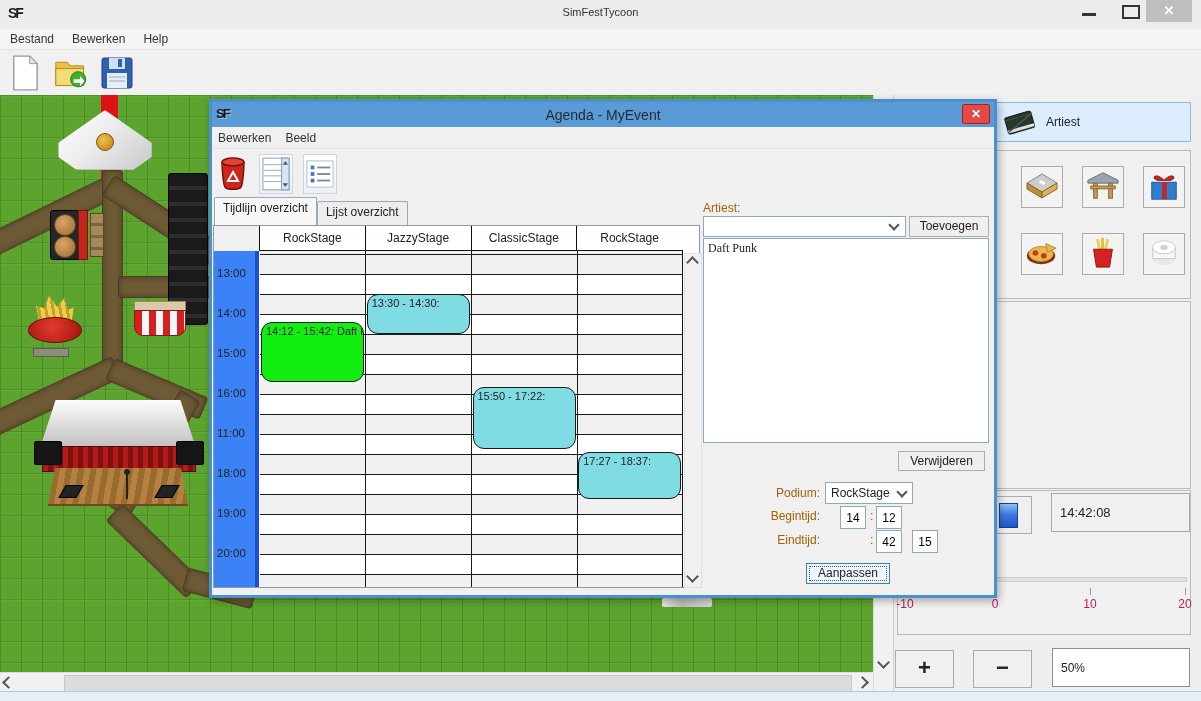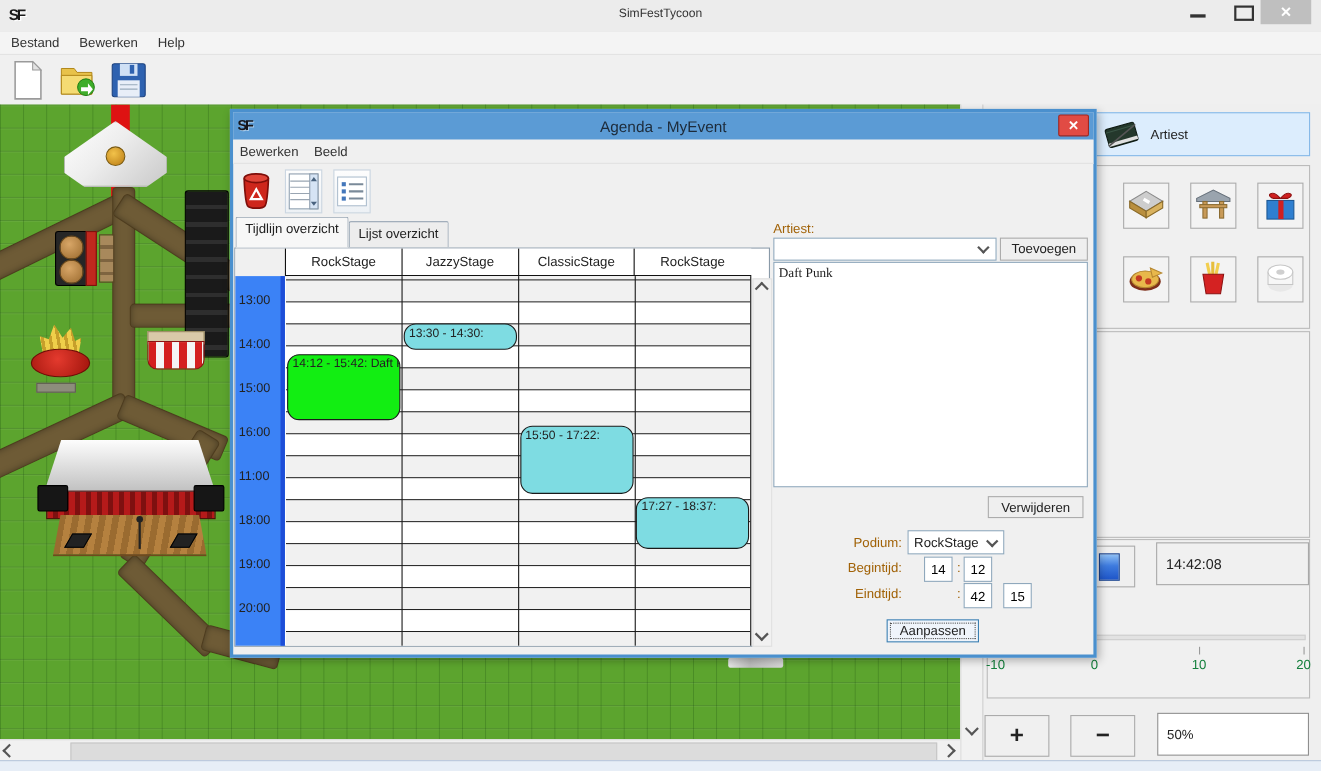--- a/index.html
+++ b/index.html
@@ -59,21 +59,21 @@
   .agenda-btn{position:absolute;left:993px;top:102px;width:196px;height:38px;background:#DCEDFD;border:1px solid #86B9E8;display:flex;align-items:center;}
   .agenda-btn .label{margin-left:52px;font-size:12px;color:#222;}
   .agenda-book{position:absolute;left:8px;top:4px;}
   .pbox{position:absolute;background:#F0F0F0;border:1px solid #BBB;}
   .item-btn{position:absolute;width:40px;height:40px;background:#F3F3F3;border:1px solid #ABABAB;display:flex;align-items:center;justify-content:center;}
   .play-btn{position:absolute;left:985px;top:496px;width:45px;height:36px;background:#EFEFEF;border:1px solid #ABABAB;display:flex;align-items:center;justify-content:center;}
   .play-sq{width:17px;height:23px;background:linear-gradient(180deg,#8FC0F5 0%,#3E7BDE 45%,#1E55C8 100%);border:1px solid #16418f;}
   .time-box{position:absolute;left:1051px;top:493px;width:139px;height:39px;background:#F0F0F0;border:1px solid #A8A8A8;display:flex;align-items:center;padding-left:8px;box-sizing:border-box;font-size:13px;}
   .slider-track{position:absolute;left:905px;top:577px;width:280px;height:3px;background:#E2E2E2;border:1px solid #CFCFCF;}
   .tick{position:absolute;width:1px;height:7px;background:#999;top:588px;}
-  .slider-label{position:absolute;top:597px;font-size:12px;color:#15803d;transform:translateX(-50%);}
+  .slider-label{position:absolute;top:597px;font-size:12px;color:#be185d;transform:translateX(-50%);}
   .zoom-btn{position:absolute;width:57px;height:36px;background:#F0F0F0;border:1px solid #ABABAB;font-size:22px;font-weight:bold;text-align:center;line-height:33px;}
   .pct-box{position:absolute;left:1052px;top:648px;width:138px;height:39px;background:#fff;border:1px solid #8F8F8F;display:flex;align-items:center;padding-left:8px;box-sizing:border-box;}
   .statusbar{position:absolute;left:0;top:691px;width:1201px;height:10px;background:#E7EEF7;border-top:1px solid #B9C7DC;}
   
   .dialog{position:absolute;left:209px;top:99px;width:788px;height:499px;background:#F0F0F0;border:3px solid #4A90CE;box-sizing:border-box;z-index:40;box-shadow:2px 3px 8px rgba(0,0,0,.3);}
   .dlg-titlebar{position:absolute;left:0;top:0;width:782px;height:25px;background:#5B9BD5;}
   .dlg-logo{position:absolute;left:4px;top:4px;font-weight:bold;font-size:13px;letter-spacing:-2px;color:#15151b;text-shadow:1px 1px 0 rgba(255,255,255,.45);}
   .dlg-title{position:absolute;left:0;right:0;top:5px;text-align:center;font-size:14px;color:#1d2b3a;}
   .dlg-close{position:absolute;right:4px;top:2px;width:28px;height:20px;background:#E14B44;border:1px solid #9e2722;border-radius:2px;color:#fff;font-size:12px;font-weight:bold;text-align:center;line-height:19px;box-sizing:border-box;}
   .dlg-menubar{position:absolute;left:0;top:25px;width:782px;height:22px;background:#F0F0F0;border-bottom:1px solid #E2E2E2;display:flex;align-items:center;gap:14px;padding-left:6px;box-sizing:border-box;}
@@ -361,21 +361,21 @@
           <div class="time-label" style="top: 176px;">11:00</div>
           <div class="time-label" style="top: 216px;">18:00</div>
           <div class="time-label" style="top: 256px;">19:00</div>
           <div class="time-label" style="top: 296px;">20:00</div>
         </div>
       <div class="grid">
         <div class="col-sep" style="left:105px;"></div>
         <div class="col-sep" style="left:211px;"></div>
         <div class="col-sep" style="left:317px;"></div>
       <div class="event" style="top: 71px; height: 60px; left: 1px; width: 103px; background: rgb(18, 238, 18);">14:12 - 15:42: Daft Punk</div>
-          <div class="event" style="top: 43px; height: 24px; left: 106.75px; width: 103px; background: rgb(126, 220, 226);">13:30 - 14:30:</div>
+          <div class="event" style="top: 43px; height: 40px; left: 106.75px; width: 103px; background: rgb(126, 220, 226);">13:30 - 14:30:</div>
           <div class="event" style="top: 136.333px; height: 61.3333px; left: 212.5px; width: 103px; background: rgb(126, 220, 226);">15:50 - 17:22:</div>
           <div class="event" style="top: 201px; height: 46.6667px; left: 318.25px; width: 103px; background: rgb(126, 220, 226);">17:27 - 18:37:</div>
         </div>
       <div class="sched-vscroll">
         <div class="sc-arrow" style="left:3px;top:4px;">
             <span class="chev up"></span>
           </div>
         <div class="sc-arrow" style="left:3px;top:318px;">
             <span class="chev down"></span>
           </div>

